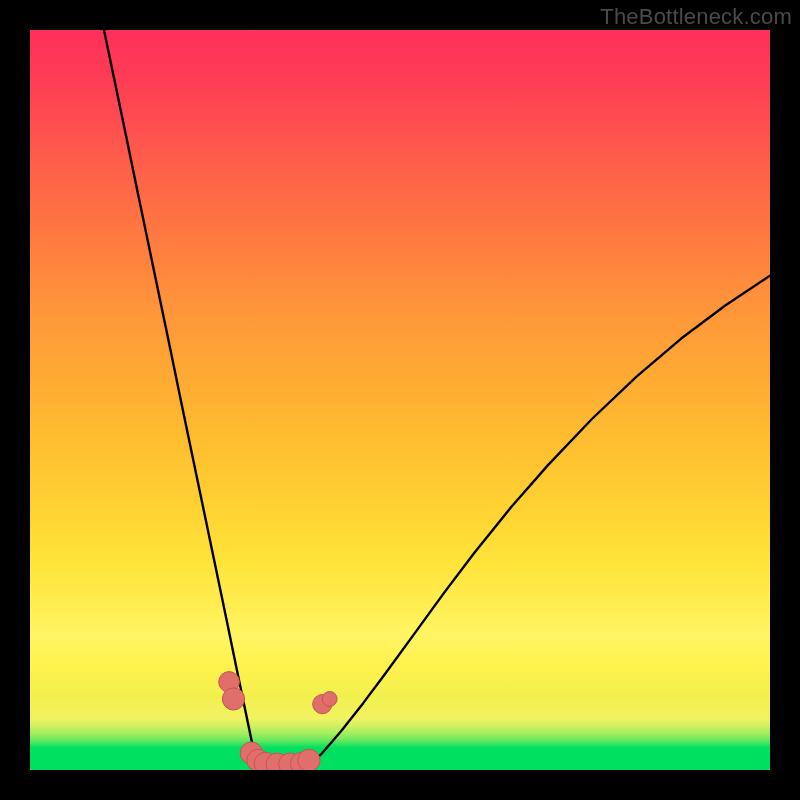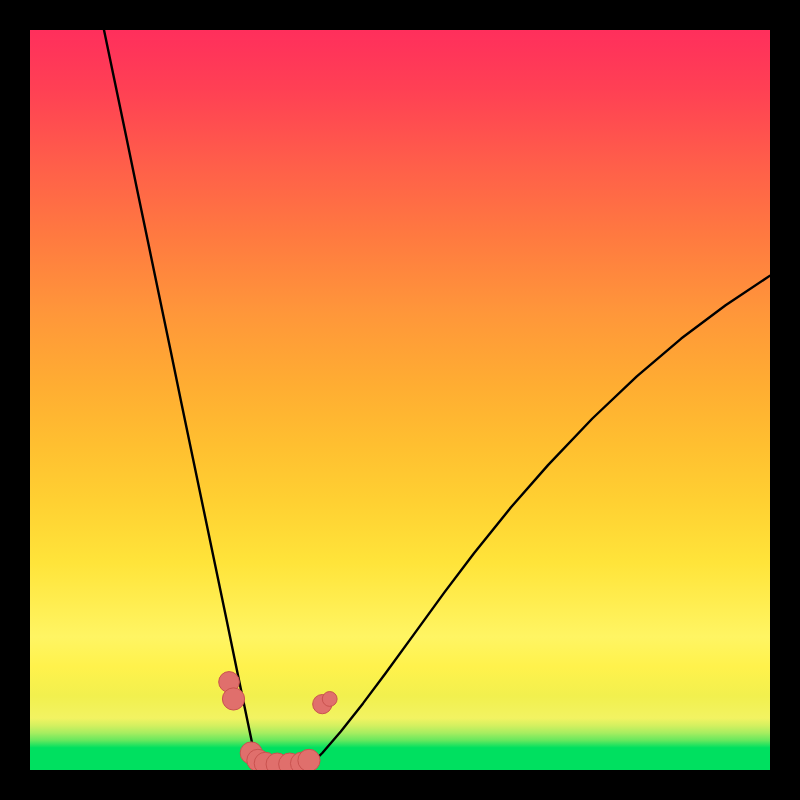--- a/index.html
+++ b/index.html
@@ -75,13 +75,14 @@
         <circle cx="227.92" cy="730.38" r="11.10" fill="#e06f6c" stroke="#c9524f" stroke-width="1"></circle>
         <circle cx="235.32" cy="733.34" r="11.10" fill="#e06f6c" stroke="#c9524f" stroke-width="1"></circle>
         <circle cx="247.16" cy="734.08" r="11.10" fill="#e06f6c" stroke="#c9524f" stroke-width="1"></circle>
         <circle cx="259.74" cy="734.08" r="11.10" fill="#e06f6c" stroke="#c9524f" stroke-width="1"></circle>
         <circle cx="271.58" cy="733.34" r="11.10" fill="#e06f6c" stroke="#c9524f" stroke-width="1"></circle>
         <circle cx="278.98" cy="730.38" r="11.10" fill="#e06f6c" stroke="#c9524f" stroke-width="1"></circle>
         <circle cx="292.30" cy="674.14" r="9.62" fill="#e06f6c" stroke="#c9524f" stroke-width="1"></circle>
         <circle cx="299.70" cy="668.96" r="7.40" fill="#e06f6c" stroke="#c9524f" stroke-width="1"></circle>
       </svg>
   </div>
+  <div class="watermark">TheBottleneck.com</div>
 </div>
 
 </body></html>

